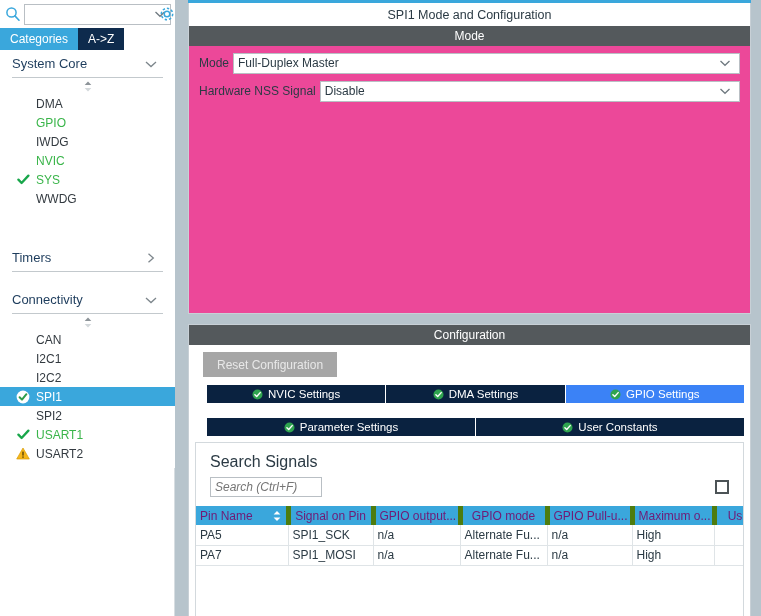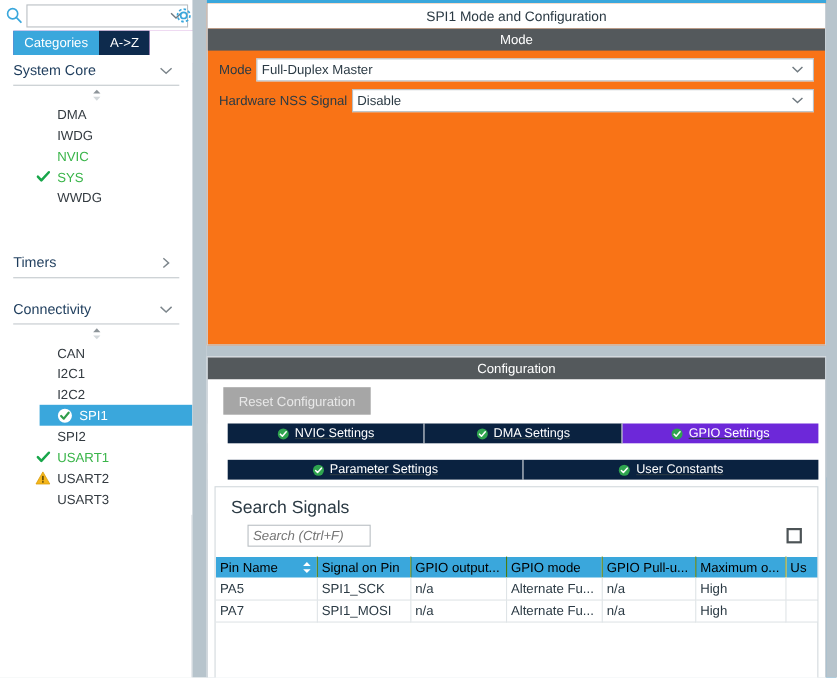--- a/index.html
+++ b/index.html
@@ -54,21 +54,21 @@
     transform: translateY(-50%);
     pointer-events: none;
   }
   .gear-btn {
     position: absolute; left: 157px; top: 4px;
     width: 20px; height: 20px;
     display: flex; align-items: center; justify-content: center;
   }
 
   .cat-tabs {
-    position: absolute; left: 12px; top: 28px;
+    position: absolute; left: 0; top: 28px;
     width: 175px; height: 30px;
     background: #a21caf;
     display: flex;
   }
   .cat-tab {
     height: 22px;
     display: flex; align-items: center; justify-content: center;
     padding: 0 10px;
     font-size: 12px;
     color: #ffffff;
@@ -95,40 +95,39 @@
     color: #1d3c5c;
   }
   .acc-header .chev {
     position: absolute; right: 4px; top: 50%;
     transform: translateY(-50%);
   }
   .acc-spinner {
     height: 16px;
     display: flex; align-items: center; justify-content: center;
   }
-  .acc-list { padding: 0 0 8px 16px; }
+  .acc-list { padding: 0 0 8px 0; }
   .acc-item {
     height: 19px;
     display: flex; align-items: center;
     padding-left: 18px;
     font-size: 12px;
     color: #333a40;
     position: relative;
   }
   .acc-item .badge {
     position: absolute; left: 16px; top: 50%;
     transform: translateY(-50%);
     width: 14px; height: 14px;
     display: flex; align-items: center; justify-content: center;
   }
   .acc-item .lbl { margin-left: 18px; }
   .acc-item.green .lbl { color: #3ab54a; }
   .acc-item.selected {
     background: #3aa7dc;
-    margin-left: 20px;
   }
   .acc-item.selected .lbl { color: #ffffff; }
   .acc-gap { height: 14px; }
 
   
   #splitter {
     position: absolute; left: 175px; top: 0;
     width: 13px; height: 616px;
     background: #b7c4cc;
   }
@@ -142,21 +141,21 @@
   .topline {
     position: absolute; left: 0; top: 0;
     width: 573px; height: 3px;
     background: #3aa7dc;
   }
 
   
   #mode-panel {
     position: absolute; left: 0; top: 3px;
     width: 563px; height: 311px;
-    background: #f97316;
+    background: #ec4899;
     border: 1px solid #c8d0d6;
     border-top: none;
   }
   .panel-title {
     height: 23px;
     display: flex; align-items: center; justify-content: center;
     font-size: 12.5px;
     color: #2b3a44;
     background: #ffffff;
   }
@@ -220,35 +219,34 @@
     color: #e8e8e8;
     font-size: 12px;
     border: none;
     font-family: "Liberation Sans", sans-serif;
   }
   .tabrow {
     display: flex;
     height: 18px;
     background: #ffffff;
     padding: 0 6px 0 18px;
-    text-decoration: underline;
   }
   .tabrow + .tabrow { margin-top: 15px; }
   .ctab {
     display: flex; align-items: center; justify-content: center;
     gap: 5px;
     background: #0a2240;
     color: #ffffff;
     font-size: 11.5px;
     height: 18px;
     border-right: 1px solid #ffffff;
     white-space: nowrap;
   }
   .ctab:last-child { border-right: none; }
-  .ctab.active { background: #6d28d9; align-items: center; }
+  .ctab.active { background: #3b82f6; align-items: center; }
   .ctab .tick { flex: 0 0 11px; display: flex; align-items: center; }
 
   .signals-area {
     margin: 6px 6px 0 6px;
     background: #ffffff;
     border: 1px solid #d3d9dd;
     height: 186px;
     position: relative;
     overflow: hidden;
   }
@@ -263,44 +261,43 @@
   .search-signals-input {
     width: 112px; height: 20px;
     border: 1px solid #b9bfc4;
     background: #fff;
     padding: 0 4px;
     font-size: 12px;
     font-style: italic;
     color: #9aa2a8;
     font-family: "Liberation Sans", sans-serif;
     outline: none;
-    margin-left: 15px;
   }
   .show-only-box {
     position: absolute; right: 14px; top: 37px;
     width: 14px; height: 14px;
     border: 2px solid #4c5356;
     background: #ffffff;
   }
 
   table.pintable {
     border-collapse: collapse;
     table-layout: fixed;
     width: 560px;
     margin-top: 9px;
     font-size: 12px;
   }
   table.pintable th {
     background: #3aa7dc;
-    color: #000000;
+    color: #701a75;
     font-weight: normal;
-    text-align: left;
+    text-align: center;
     height: 19px;
     padding: 0 4px;
-    border-right: 1px solid #4d7c0f;
+    border-right: 5px solid #4d7c0f;
     white-space: nowrap;
     overflow: hidden;
   }
   table.pintable th .thinner {
     display: flex; align-items: center; justify-content: space-between;
   }
   table.pintable td {
     height: 20px;
     padding: 0 4px;
     border-right: 1px solid #dfe4e7;
@@ -384,20 +381,23 @@
         </div>
         <div class="acc-spinner">
           <svg width="14" height="13" viewBox="0 0 14 13" class="ic">
             <polygon points="7,1.5 10.3,5 3.7,5" fill="#8d9499"></polygon>
             <polygon points="7,11.5 10.3,8 3.7,8" fill="#d3d8db"></polygon>
           </svg>
         </div>
         <div class="acc-list">
           <div class="acc-item">
             <span class="lbl">DMA</span>
+          </div>
+          <div class="acc-item green">
+            <span class="lbl">GPIO</span>
           </div>
           <div class="acc-item">
             <span class="lbl">IWDG</span>
           </div>
           <div class="acc-item green">
             <span class="lbl">NVIC</span>
           </div>
           <div class="acc-item green">
             <span class="badge">
               <svg width="13" height="11" viewBox="0 0 13 11" class="ic">

